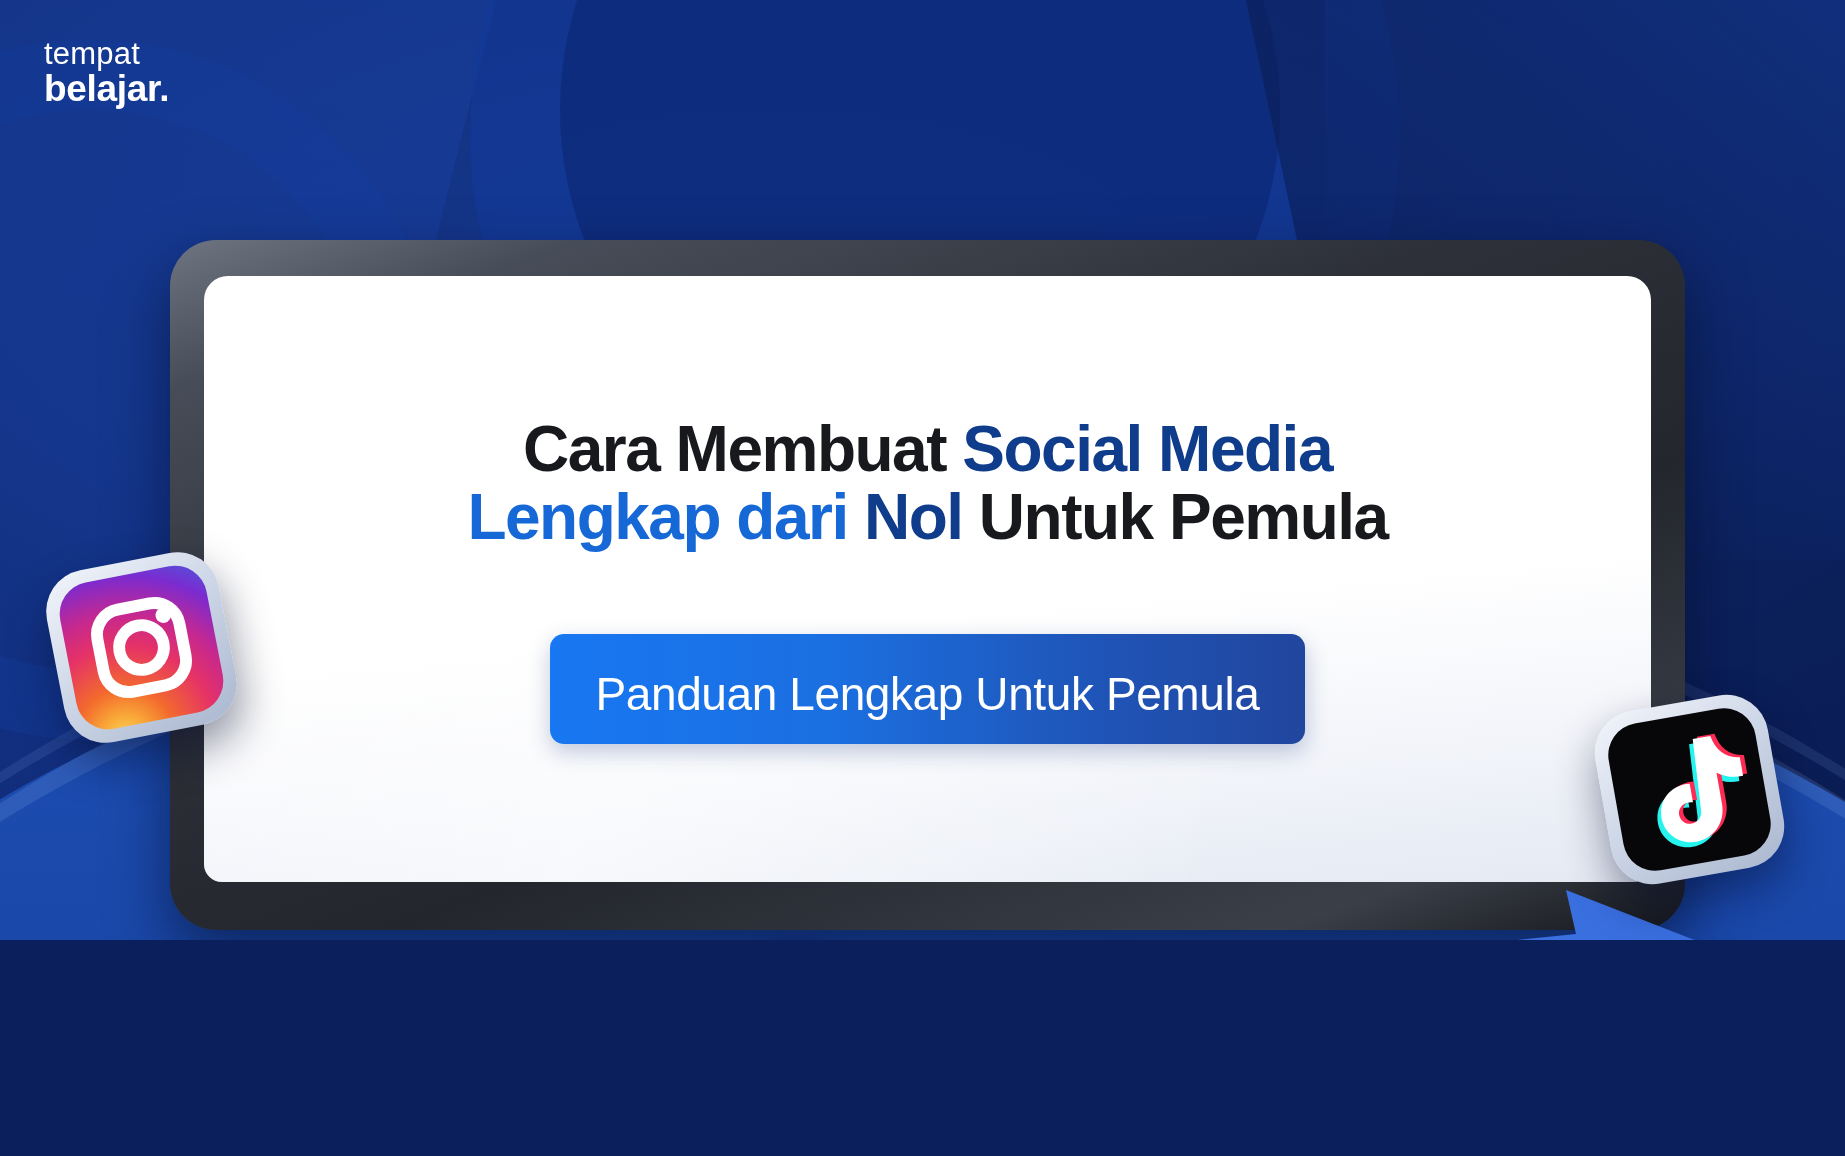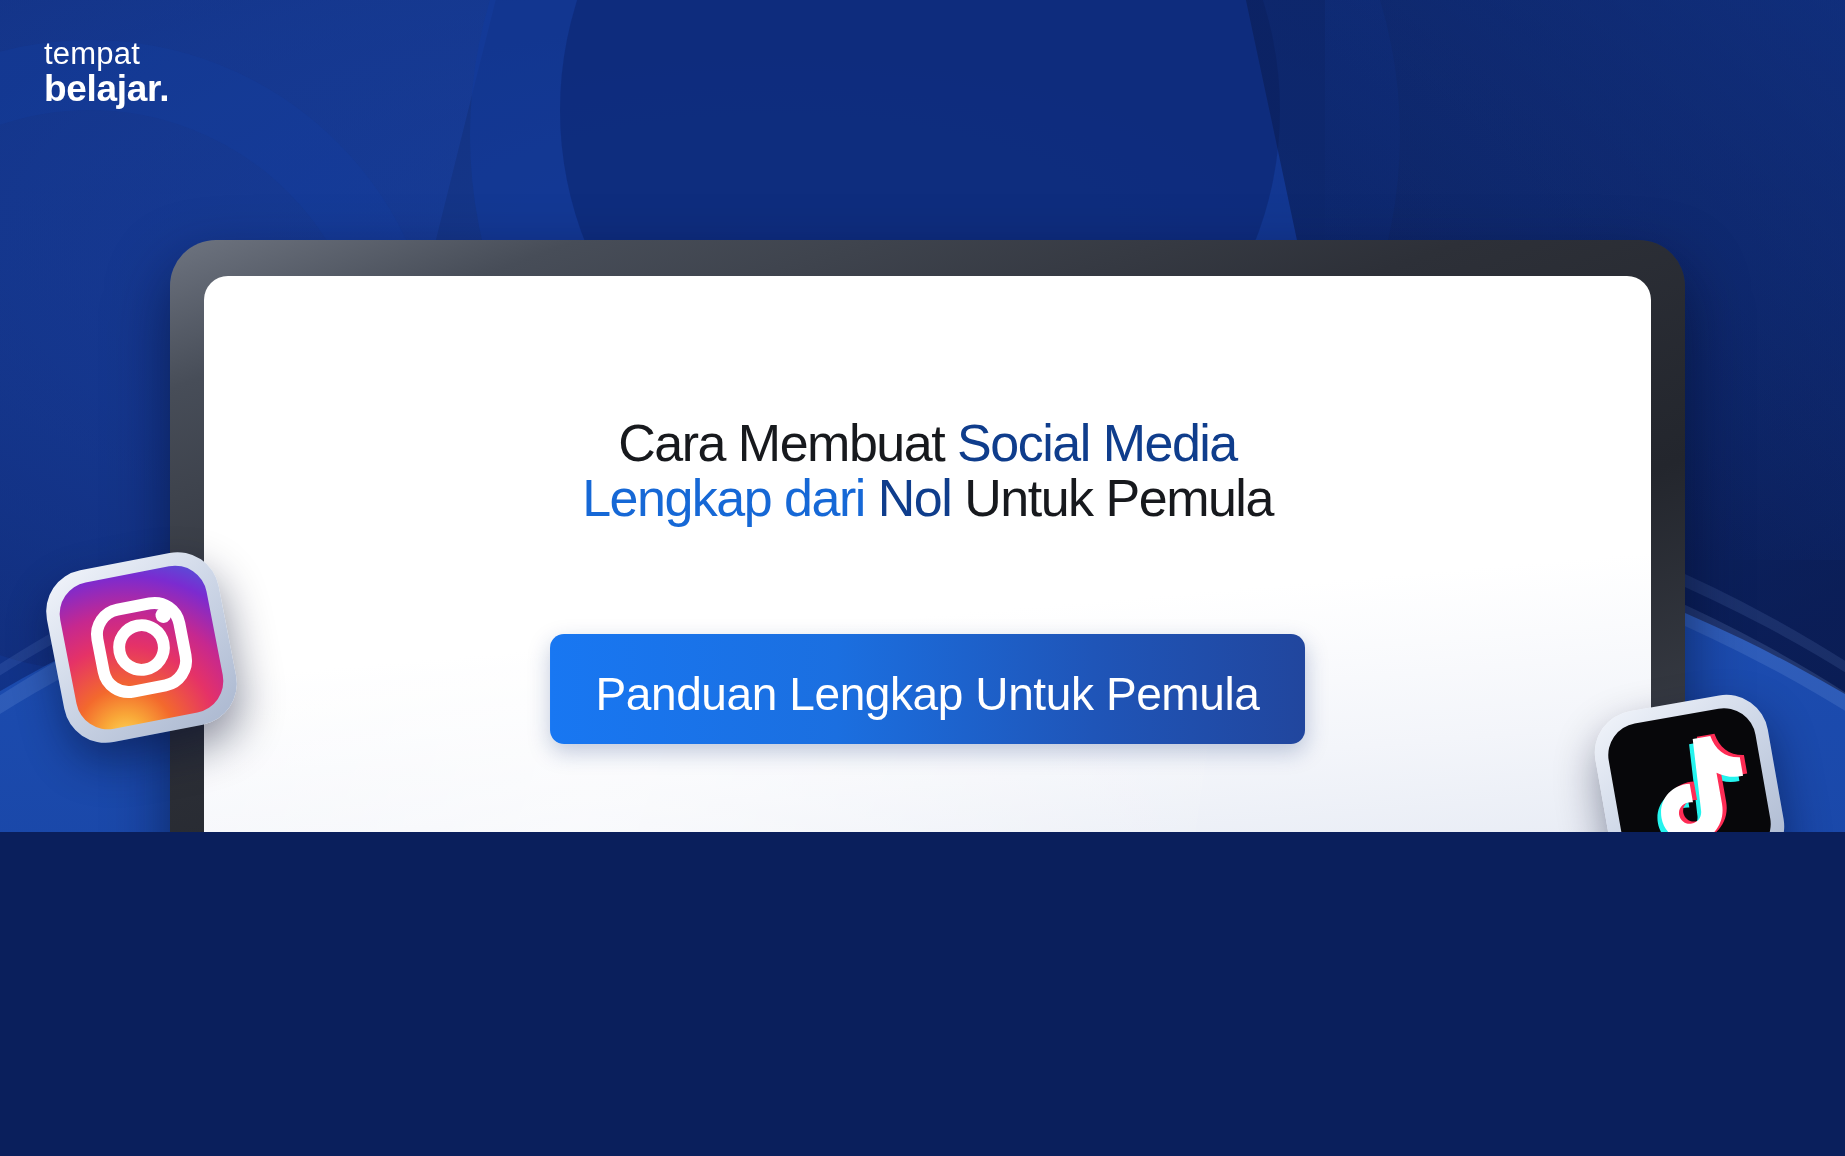--- a/index.html
+++ b/index.html
@@ -3,21 +3,21 @@
 <meta charset="utf-8">
 <style>
   html, body {
     margin: 0;
     padding: 0;
     background: #0a1f5c;
   }
   #stage {
     position: relative;
     width: 1845px;
-    height: 832px;
+    height: 940px;
     overflow: hidden;
     font-family: "Liberation Sans", sans-serif;
     background: radial-gradient(ellipse 110% 95% at 42% 30%, #16398f 0%, #12307e 38%, #0d2466 68%, #0a1b50 100%);
   }
 
   
   .bg-layer { position:absolute; inset:0; overflow:hidden; }
 
   .bg-blob-a {
     position: absolute;
@@ -131,22 +131,22 @@
     filter: blur(.2px);
     z-index: -1;
   }
 
   
   .headline {
     position: absolute;
     left: 0; right: 0; top: 140px;
     text-align: center;
     line-height: 1.06;
-    font-weight: 400;
-    font-size: 52px;
+    font-weight: 700;
+    font-size: 64px;
     letter-spacing: -1.5px;
     color: #17191d;
     padding: 0 40px;
     box-sizing: border-box;
   }
   .h-line { display:block; white-space: nowrap; }
   .t-navy { color: #0f3d8c; }
   .t-blue { color: #1668d6; }
   .t-dark { color: #17191d; }
 

